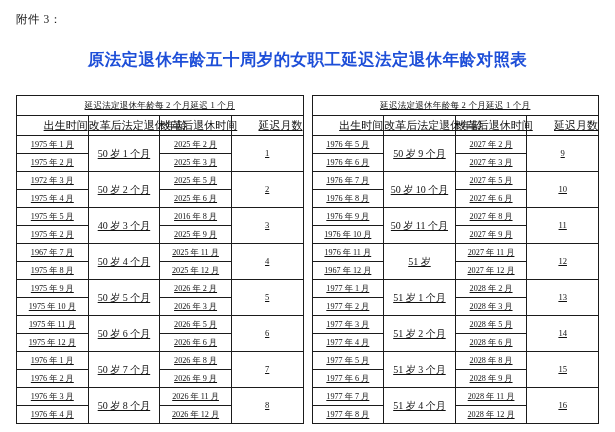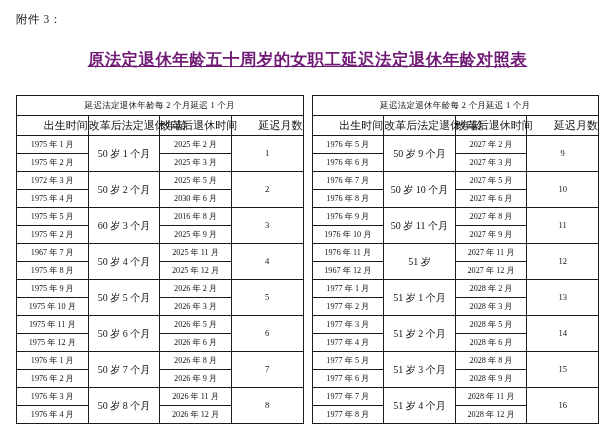--- a/index.html
+++ b/index.html
@@ -26,35 +26,35 @@
     letter-spacing: 0.5px;
     margin: 2px 0 0 0;
     color: #1a1a1a;
   }
   .doc-title {
     text-align: center;
     font-size: 16.5px;
     font-weight: bold;
     letter-spacing: 0.4px;
     margin: 22px 0 0 0;
-    color: #701a75;
-    text-decoration: underline;
+    color: #1d4ed8;
   }
   .tables-wrap {
     display: flex;
     justify-content: space-between;
     margin-top: 24px;
     gap: 8px;
   }
   table.retire {
     border-collapse: collapse;
     table-layout: fixed;
     width: 292px;
     font-size: 8.2px;
     color: #111111;
+    text-decoration: underline;
   }
   table.retire td, table.retire th {
     border: 1px solid #1b1b1b;
     text-align: center;
     vertical-align: middle;
     padding: 0;
     height: 17px;
     line-height: 1.1;
     font-weight: normal;
     white-space: nowrap;
@@ -115,26 +115,26 @@
         </tr>
 
         <tr>
           <td class="birth">1972 年 3 月</td>
           <td class="newage cell-mid" rowspan="2">50 岁 2 个月</td>
           <td class="newdate">2025 年 5 月</td>
           <td class="delay cell-delay" rowspan="2">2</td>
         </tr>
         <tr>
           <td class="birth">1975 年 4 月</td>
-          <td class="newdate">2030 年 6 月</td>
+          <td class="newdate">2025 年 6 月</td>
         </tr>
 
         <tr>
           <td class="birth">1975 年 5 月</td>
-          <td class="newage cell-mid" rowspan="2">60 岁 3 个月</td>
+          <td class="newage cell-mid" rowspan="2">40 岁 3 个月</td>
           <td class="newdate">2016 年 8 月</td>
           <td class="delay cell-delay" rowspan="2">3</td>
         </tr>
         <tr>
           <td class="birth">1975 年 2 月</td>
           <td class="newdate">2025 年 9 月</td>
         </tr>
 
         <tr>
           <td class="birth">1967 年 7 月</td>

